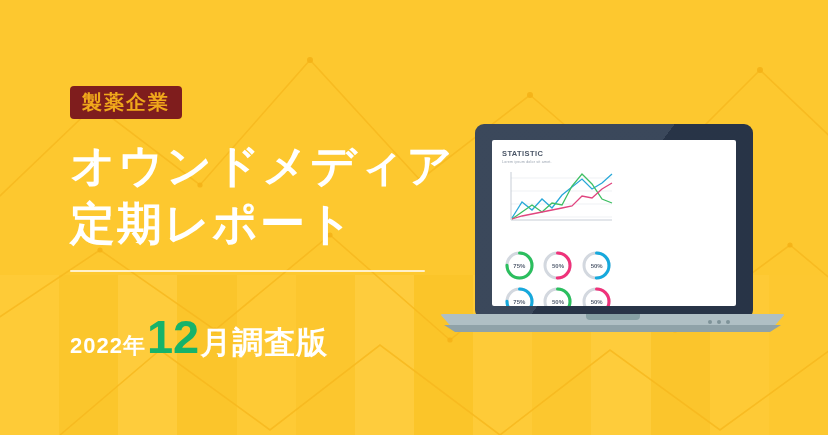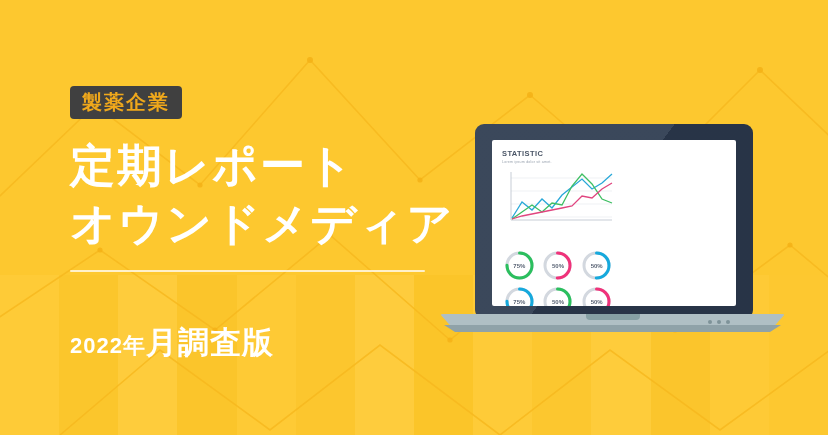--- a/index.html
+++ b/index.html
@@ -17,21 +17,21 @@
   .bg-stripes i { flex:1; }
   .bg-zigzag { position:absolute; inset:0; }
 
   
   .left {
     position:absolute; left:70px; top:86px;
     width:380px;
   }
   .badge {
     display:inline-block;
-    background:#404040;
+    background:#7f1d1d;
     color:#F0A81B;
     font-size:20px;
     font-weight:bold;
     letter-spacing:2px;
     padding:5px 12px 6px;
     border-radius:4px;
     line-height:1.1;
   }
   .title {
     margin-top:18px;
@@ -168,26 +168,27 @@
       <circle cx="560" cy="250" r="2.6"></circle>
         <circle cx="675" cy="330" r="2.6"></circle>
       <circle cx="790" cy="245" r="2.6"></circle>
     </g>
   </svg>
 </div>
 
 <div class="left">
   <div class="badge">製薬企業</div>
   <div class="title">
+    <div>オウンドメディア</div>
     <div>定期レポート</div>
-    <div>オウンドメディア</div>
   </div>
   <div class="divider"></div>
   <div class="date-row">
     <span class="date-y">2022年</span>
+    <span class="date-m">12</span>
     <span class="date-t">月調査版</span>
   </div>
 </div>
 
 <div class="laptop">
   <div class="lid"></div>
   <div class="lid-gloss"></div>
 
   <div class="screen">
     <div class="sc-pad">

